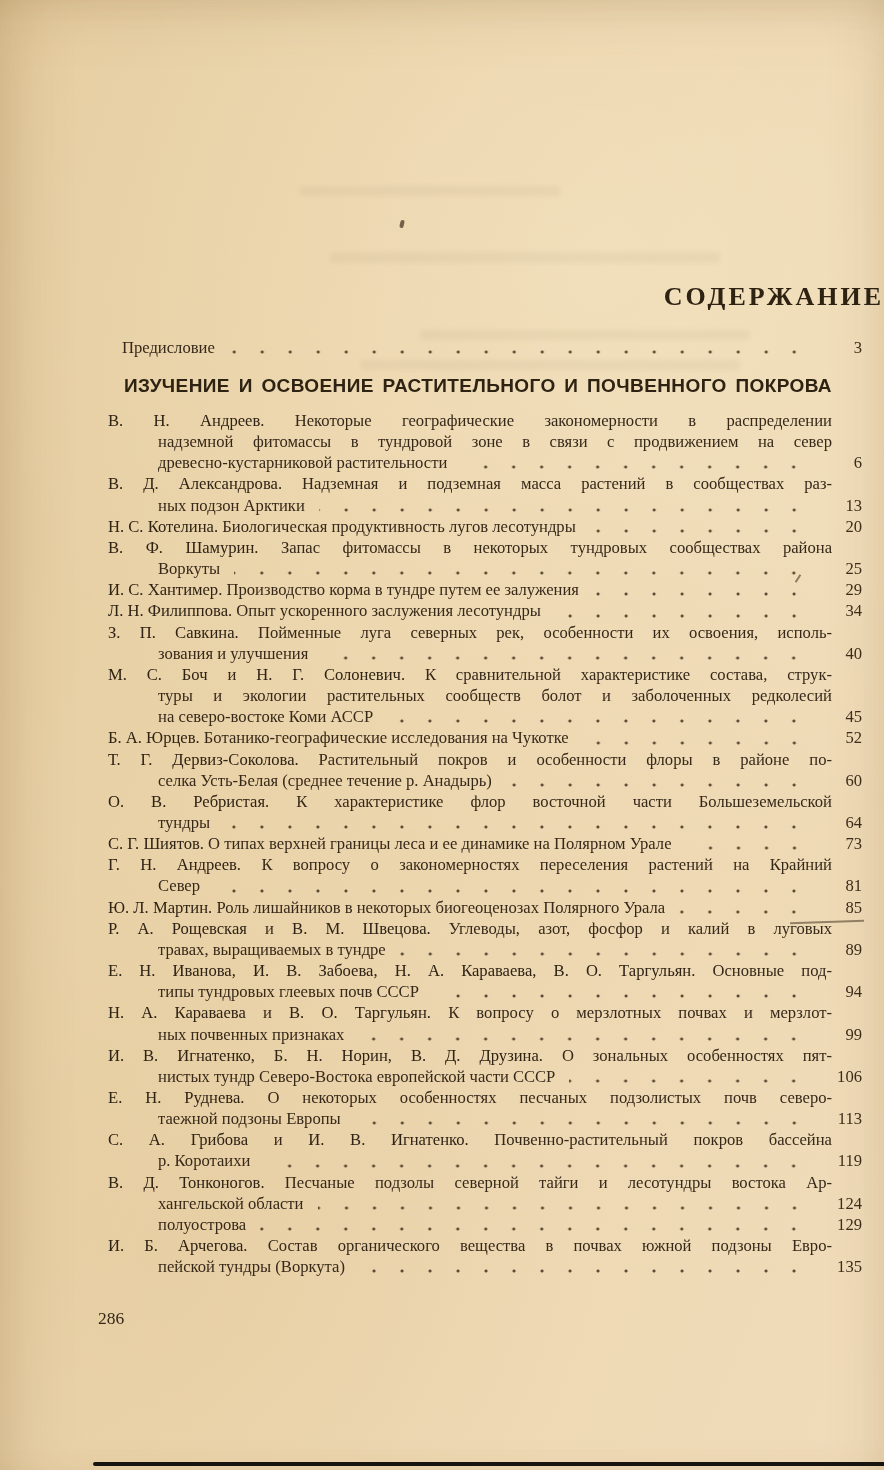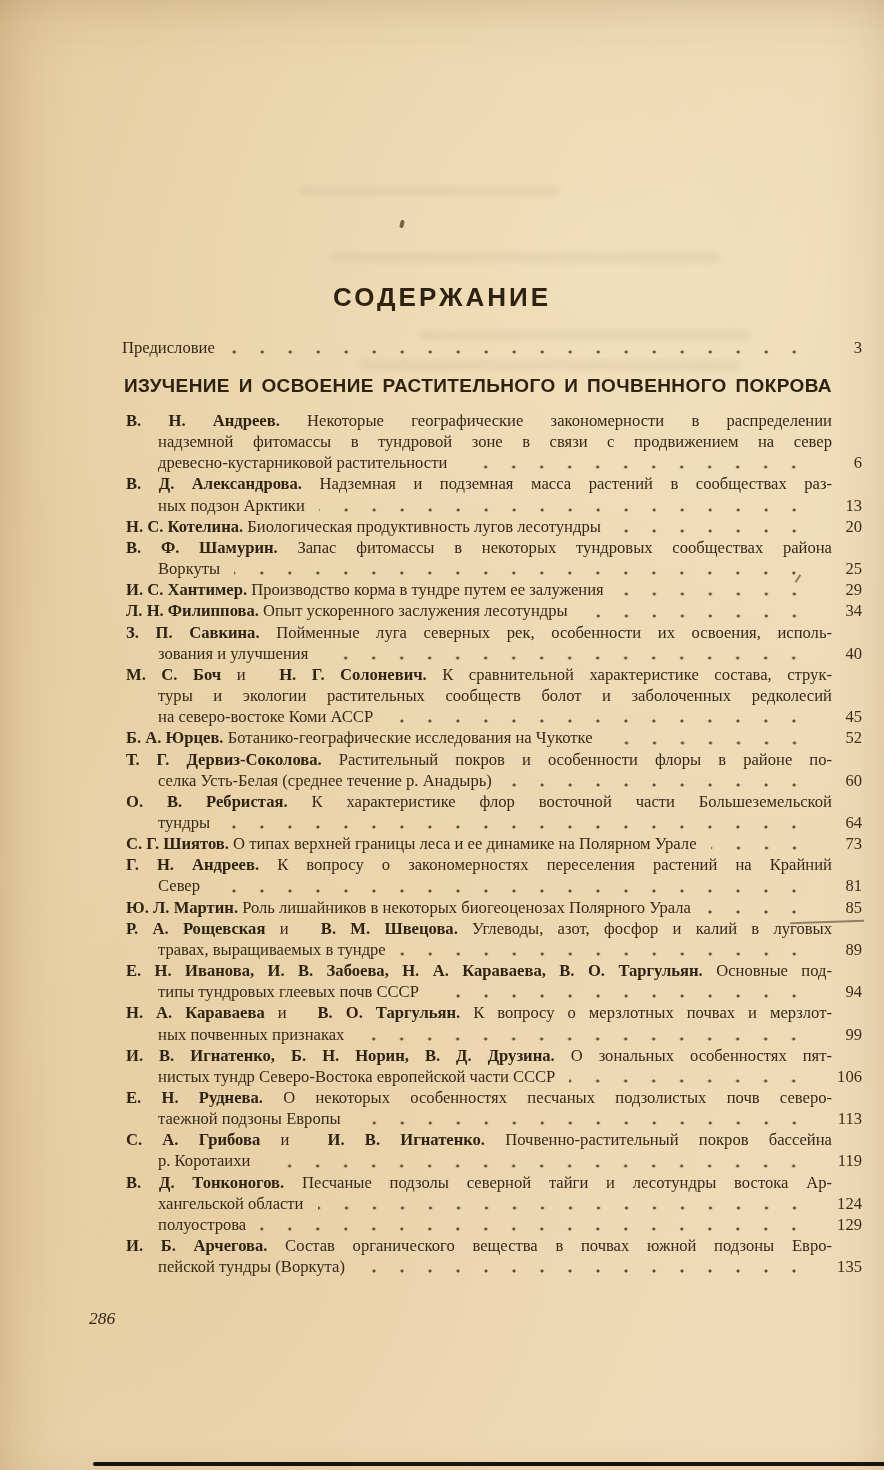--- a/index.html
+++ b/index.html
@@ -26,22 +26,22 @@
   .ghost {
     position: absolute;
     background: #6d5c3e;
     opacity: 0.06;
     filter: blur(2px);
     border-radius: 3px;
   }
 
   .title {
     padding-top: 282px;
-    text-align: center;
-    font-family: Liberation Sans, sans-serif;
+    text-align: right;
+    font-family: Liberation Serif, serif;
     font-weight: bold;
     font-size: 26px;
     line-height: 30px;
     letter-spacing: 3px;
     color: #2e2213;
   }
 
   .preface-row {
     margin: 25px 22px 0 108px;
     padding-left: 14px;
@@ -74,21 +74,21 @@
     white-space: normal;
     padding-right: 30px;
     text-align: justify;
     text-align-last: justify;
   }
   .line.cont { padding-left: 50px; }
   .line.last {
     display: flex;
     align-items: flex-start;
   }
-  .bold { font-weight: bold; color: #2f2315; margin-left: 18px; }
+  .bold { font-weight: normal; color: #2f2315; }
 
   .leader {
     flex: 1 1 auto;
     min-width: 0;
     height: 6px;
     align-self: flex-end;
     margin: 0 10px 3px 14px;
     background-image: radial-gradient(circle, rgba(62,47,28,0.85) 1.25px, rgba(62,47,28,0) 1.8px);
     background-size: 28px 6px;
     background-position: right center;
@@ -96,24 +96,23 @@
   }
   .pagenum {
     flex: 0 0 auto;
     min-width: 44px;
     text-align: right;
     color: #3c2d1b;
   }
 
   .folio {
     position: absolute;
-    left: 89px; top: 1308px;
+    left: 98px; top: 1308px;
     font-size: 17.5px;
     color: #35281a;
-    font-style: italic;
   }
 
   
   .edge-line {
     position: absolute;
     left: 93px; right: 0; top: 1462px;
     height: 4px;
     background: #17130e;
     border-radius: 2px 0 0 2px;
   }

